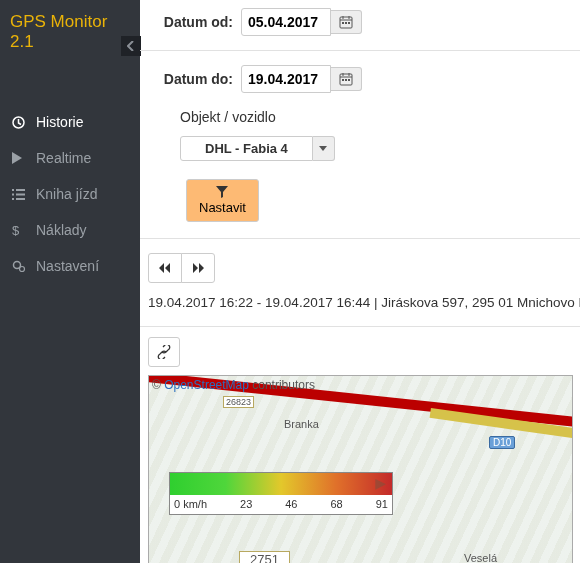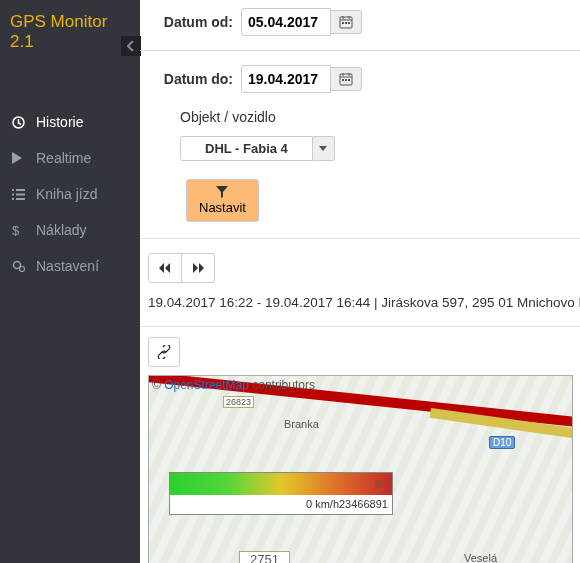--- a/index.html
+++ b/index.html
@@ -51,21 +51,21 @@
 .road1b { position: absolute; left: 280px; top: 50px; width: 260px; height: 10px; background: #d6c24a; transform: rotate(8deg); }
 .motorway { position: absolute; left: 340px; top: 60px; background: #6aa0d8; border: 1px solid #3a6aa0; color: #fff; font-size: 10px; padding: 0 3px; border-radius: 2px; }
 .town { position: absolute; font-size: 11px; color: #555; }
 
 .attrib { position: absolute; left: 3px; top: 2px; font-size: 12px; color: #555; }
 .attrib .osm { color: #2a6fbf; }
 
 .legend { position: absolute; left: 20px; top: 96px; width: 224px; border: 1px solid #888; background: #fff; font-size: 11px; color: #333; }
 .legend-bar { height: 22px; background: linear-gradient(90deg, #2fcf2f 0%, #4fd63b 25%, #e3c82b 50%, #e0702a 75%, #c32a2a 100%); position: relative; }
 .legend-play { position: absolute; right: 6px; top: 2px; color: rgba(130,80,60,0.6); font-size: 14px; }
-.legend-ticks { display: flex; justify-content: flex-end; padding: 3px 4px 4px 4px; }
+.legend-ticks { display: flex; justify-content: space-between; padding: 3px 4px 4px 4px; }
 
 svg { display: block; }
 </style>
 </head>
 <body>
 
 <aside class="sidebar">
   <div class="brand">GPS Monitor 2.1</div>
   <div class="collapse-handle">
     <svg width="8" height="10" viewBox="0 0 8 10">

